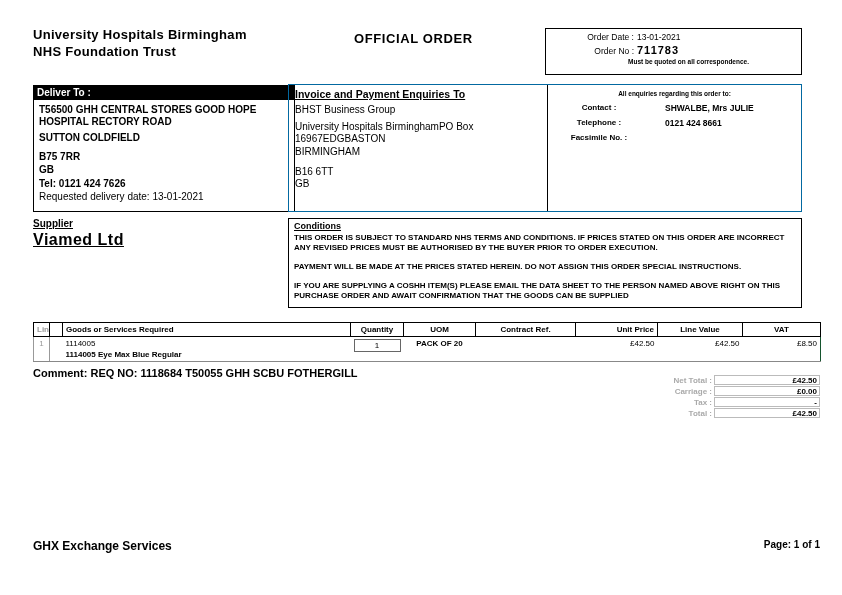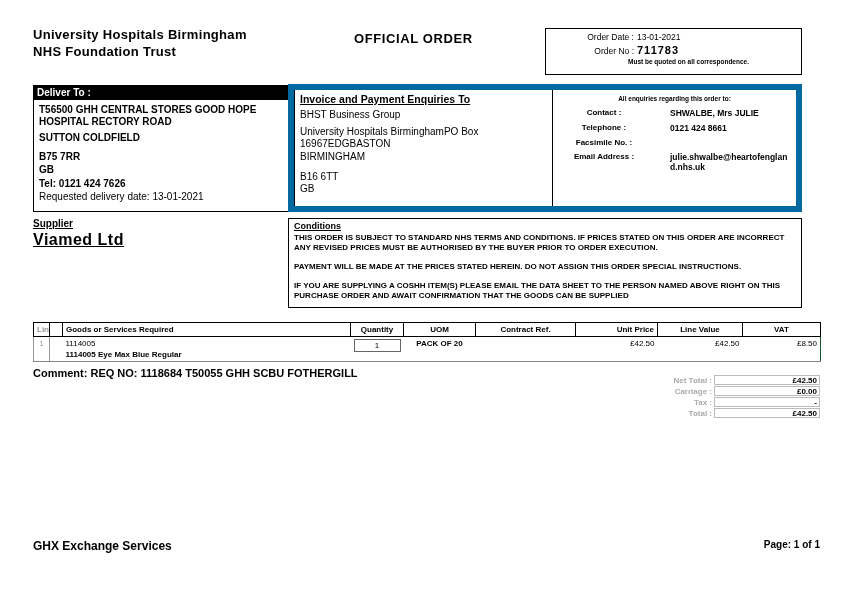--- a/index.html
+++ b/index.html
@@ -23,21 +23,21 @@
   .deliver-header { background:#000; color:#fff; font-size:10px; font-weight:bold; padding:1px 3px 2px; }
   .deliver-body { padding:4px 5px; font-size:10px; line-height:1.15; }
   .deliver-body .b { font-weight:bold; }
   .addr1 { margin-bottom:5px; }
   .city  { margin-bottom:7px; }
   .pcode { margin-bottom:2px; }
   .ctry  { margin-bottom:2px; }
   .tel   { margin-bottom:2px; }
 
   
-  .info-box { position:absolute; left:288px; top:84px; width:514px; height:128px; border:6px solid #0369a1; display:flex; }
+  .info-box { position:absolute; left:288px; top:84px; width:514px; height:128px; border:1px solid #0369a1; display:flex; }
   .invoice-col { width:259px; border-right:1px solid #000; padding:3px 6px; font-size:10px; line-height:1.2; }
   .invoice-heading { font-size:10.5px; font-weight:bold; text-decoration:underline; margin-bottom:3px; }
   .inv-line1 { margin-bottom:5px; }
   .inv-line2 { margin-bottom:1px; }
   .inv-line3 { margin-bottom:8px; }
   .enq-col { flex:1; padding:3px 5px; }
   .enq-heading { font-size:6.5px; font-weight:bold; text-align:center; margin:2px 0 6px; }
   .enq-row { display:flex; font-size:8px; margin-bottom:5px; }
   .enq-label { width:92px; text-align:center; font-weight:bold; flex:none; }
   .enq-value { margin-left:20px; font-weight:bold; font-size:8.5px; word-break:break-all; }
@@ -130,24 +130,20 @@
         <span class="enq-label">Contact :</span>
         <span class="enq-value">SHWALBE, Mrs JULIE</span>
       </div>
       <div class="enq-row">
         <span class="enq-label">Telephone :</span>
         <span class="enq-value">0121 424 8661</span>
       </div>
       <div class="enq-row">
         <span class="enq-label">Facsimile No. :</span>
         <span class="enq-value"></span>
-      </div>
-      <div class="enq-row">
-        <span class="enq-label">Email Address :</span>
-        <span class="enq-value">julie.shwalbe@heartofengland.nhs.uk</span>
       </div>
     </div>
   </div>
 
   <div class="supplier-heading">Supplier</div>
   <div class="supplier-name">Viamed Ltd</div>
 
   <div class="conditions-box">
     <div class="conditions-heading">Conditions</div>
     <p>THIS ORDER IS SUBJECT TO STANDARD NHS TERMS AND CONDITIONS. IF PRICES STATED ON THIS ORDER ARE INCORRECT ANY REVISED PRICES MUST BE AUTHORISED BY THE BUYER PRIOR TO ORDER EXECUTION.</p>

